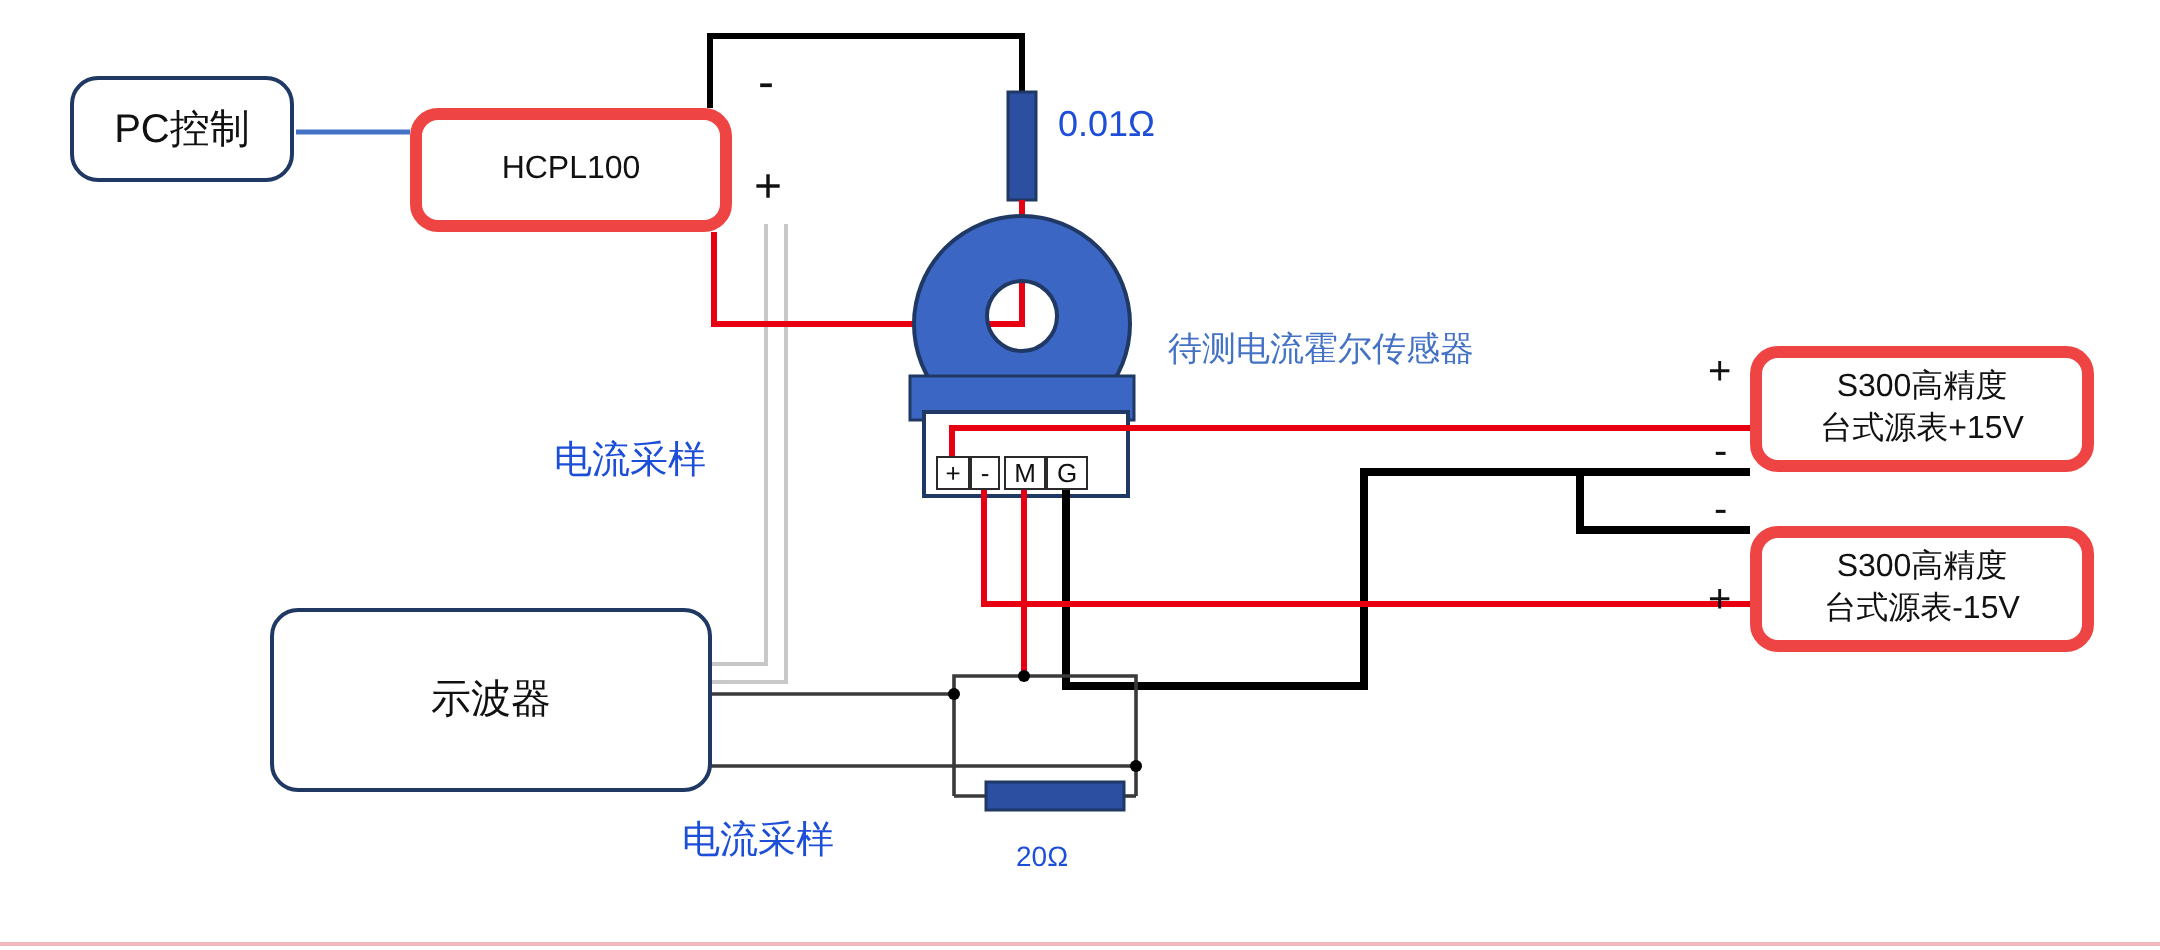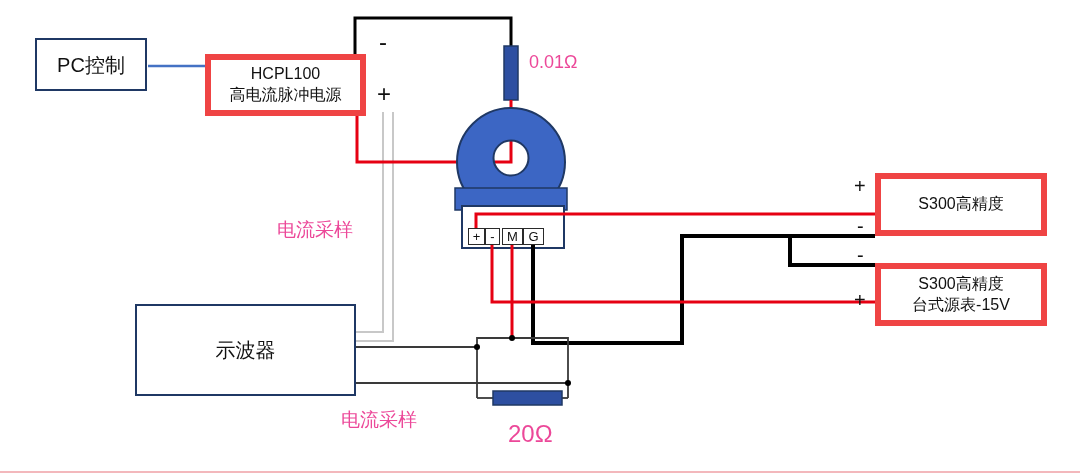--- a/index.html
+++ b/index.html
@@ -4,27 +4,27 @@
 <style>
   html, body { margin:0; padding:0; background:#ffffff; }
   .canvas {
     position:relative; width:1080px; height:475px; background:#ffffff;
     font-family:"Liberation Sans", sans-serif; overflow:hidden; color:#111;
   }
   svg.wires { position:absolute; left:0; top:0; width:1080px; height:475px; }
   * { box-sizing:border-box; }
   .box {
     position:absolute; background:#ffffff; display:flex; flex-direction:column;
-    align-items:center; justify-content:center; text-align:center; line-height:1.3;
+    align-items:center; justify-content:center; text-align:center; line-height:1.3;border-radius:14px;
   }
   .box.navy { border:2.5px solid #1f3864; }
   .box.dark { border:6px solid #ef4444; }
   .fs20 { font-size:20px; }
   .fs16 { font-size:16px; }
-  .lbl { position:absolute; white-space:nowrap; color:#ec4899; }
+  .lbl { position:absolute; white-space:nowrap; color:#1d4ed8; }
   .pol  { position:absolute; font-size:24px; color:#111; line-height:1; }
   .pol.sm { font-size:20px; }
   .blue-lbl { color:#4472c4; }
   .cell {
     position:absolute; border:1.5px solid #2a2a2a; background:#ffffff;
     display:flex; align-items:center; justify-content:center;
     font-size:13px; line-height:1; color:#111;
   }
   .divider { position:absolute; left:0; top:471px; width:1080px; height:2px; background:#f3b8bc; }
 </style>
@@ -69,47 +69,48 @@
     <circle cx="568" cy="383" r="3" fill="#000000"></circle>
     <circle cx="512" cy="338" r="3" fill="#000000"></circle>
   </svg>
 
   <div class="box navy fs20" style="left:35px; top:38px; width:112px; height:53px;">
     <span>PC控制</span>
   </div>
 
   <div class="box dark fs16" style="left:205px; top:54px; width:161px; height:62px;">
     <span>HCPL100</span>
-    <span>高电流脉冲电源</span>
   </div>
 
   <div class="box navy fs20" style="left:135px; top:304px; width:221px; height:92px;">
     <span>示波器</span>
   </div>
 
   <div class="box dark fs16" style="left:875px; top:173px; width:172px; height:63px;">
     <span>S300高精度</span>
+    <span>台式源表+15V</span>
   </div>
 
   <div class="box dark fs16" style="left:875px; top:263px; width:172px; height:63px;">
     <span>S300高精度</span>
     <span>台式源表-15V</span>
   </div>
 
   <div class="cell" style="left:468px; top:228px; width:17px; height:17px;">+</div>
   <div class="cell" style="left:485px; top:228px; width:15px; height:17px;">-</div>
   <div class="cell" style="left:502px; top:228px; width:21px; height:17px;">M</div>
   <div class="cell" style="left:523px; top:228px; width:21px; height:17px;">G</div>
 
   <div class="pol" style="left:379px; top:30px;">-</div>
   <div class="pol" style="left:377px; top:82px;">+</div>
   <div class="pol sm" style="left:854px; top:176px;">+</div>
   <div class="pol sm" style="left:857px; top:216px;">-</div>
   <div class="pol sm" style="left:857px; top:245px;">-</div>
   <div class="pol sm" style="left:854px; top:290px;">+</div>
 
   <div class="lbl" style="left:529px; top:52px; font-size:18px;">0.01Ω</div>
+  <div class="lbl blue-lbl" style="left:584px; top:163px; font-size:17px;">待测电流霍尔传感器</div>
   <div class="lbl" style="left:277px; top:217px; font-size:19px;">电流采样</div>
   <div class="lbl" style="left:341px; top:407px; font-size:19px;">电流采样</div>
-  <div class="lbl" style="left:508px; top:420px; font-size:24px;">20Ω</div>
+  <div class="lbl" style="left:508px; top:420px; font-size:14px;">20Ω</div>
 
   <div class="divider"></div>
 </div>
 
 </body></html>

